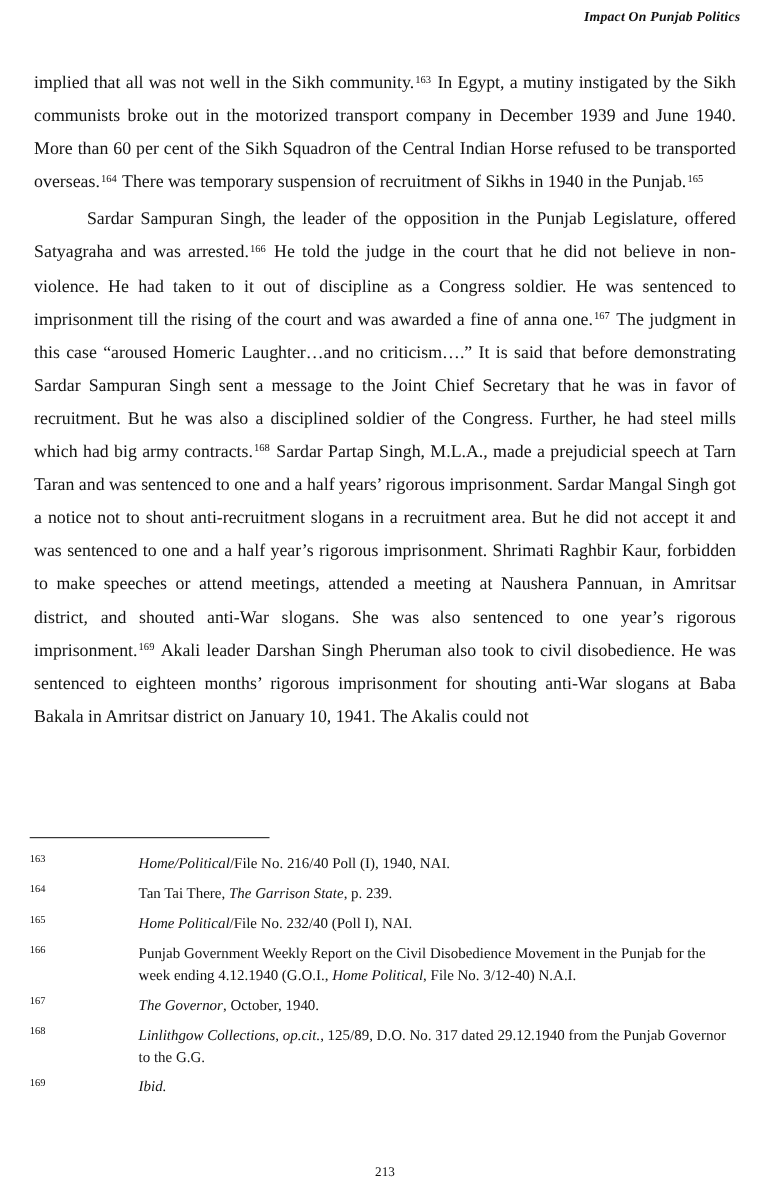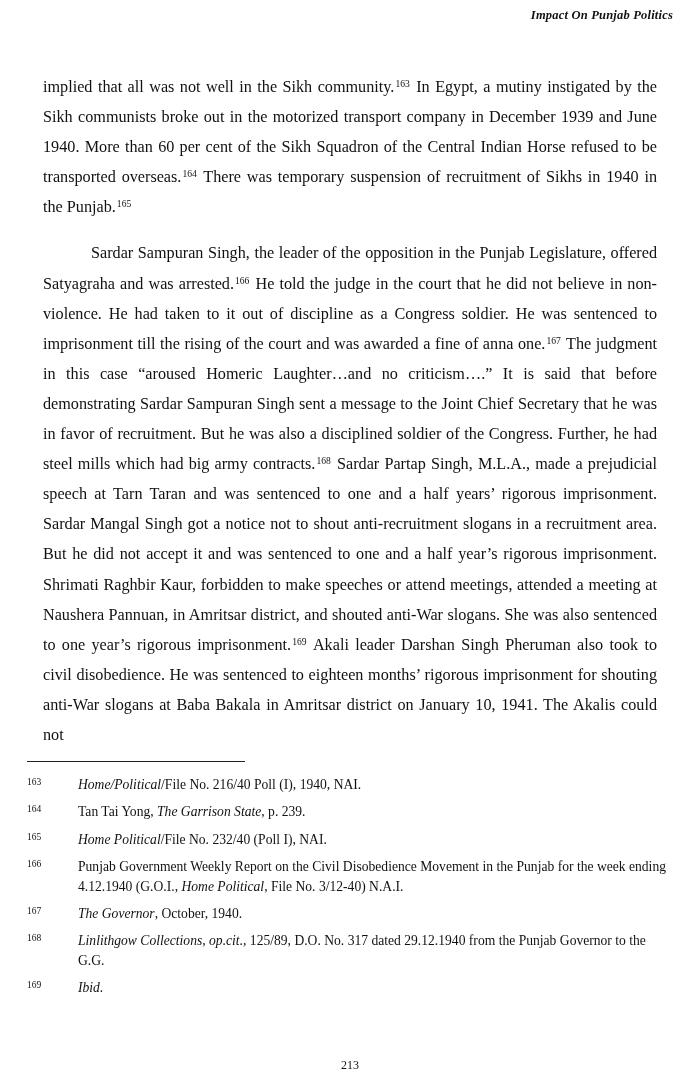--- a/index.html
+++ b/index.html
@@ -36,21 +36,21 @@
     color: #111;
   }
   
   .body-block {
     position: absolute;
     left: 27px;
     top: 56px;
     width: 646px;
   }
   p.para {
-    margin: 16px;
+    margin: 4px;
     font-size: 16.2px;
     line-height: 30.1px;
     text-align: justify;
     text-justify: inter-word;
     color: #111;
     hyphens: none;
   }
   p.para.indent {
     text-indent: 48px;
   }
@@ -89,21 +89,21 @@
   .fn-num {
     position: absolute;
     left: 0;
     top: 0px;
     width: 30px;
     font-size: 9.5px;
     line-height: 14px;
     text-align: left;
     color: #111;
   }
-  .fn-text { display: block; }
+  .fn-text { display: block; margin-left: 48px; }
   .fn-text i { font-style: italic; }
   
   .folio {
     position: absolute;
     left: 0;
     top: 1056px;
     width: 700px;
     text-align: center;
     font-size: 12px;
     line-height: 19px;
@@ -124,21 +124,21 @@
 
   <div class="fn-rule"></div>
 
   <div class="footnotes">
       <div class="fn-row">
         <span class="fn-num">163</span>
         <span class="fn-text"><i>Home/Political</i><span>/File No. 216/40 Poll (I), 1940, NAI.</span></span>
       </div>
       <div class="fn-row">
         <span class="fn-num">164</span>
-        <span class="fn-text"><span>Tan Tai Yong, </span><i>The Garrison State</i><span>, p. 239.</span></span>
+        <span class="fn-text"><span>Tan Tai There, </span><i>The Garrison State</i><span>, p. 239.</span></span>
       </div>
       <div class="fn-row">
         <span class="fn-num">165</span>
         <span class="fn-text"><i>Home Political</i><span>/File No. 232/40 (Poll I), NAI.</span></span>
       </div>
       <div class="fn-row">
         <span class="fn-num">166</span>
         <span class="fn-text"><span>Punjab Government Weekly Report on the Civil Disobedience Movement in the Punjab for the week ending 4.12.1940 (G.O.I., </span><i>Home Political</i><span>, File No. 3/12-40) N.A.I.</span></span>
       </div>
       <div class="fn-row">

